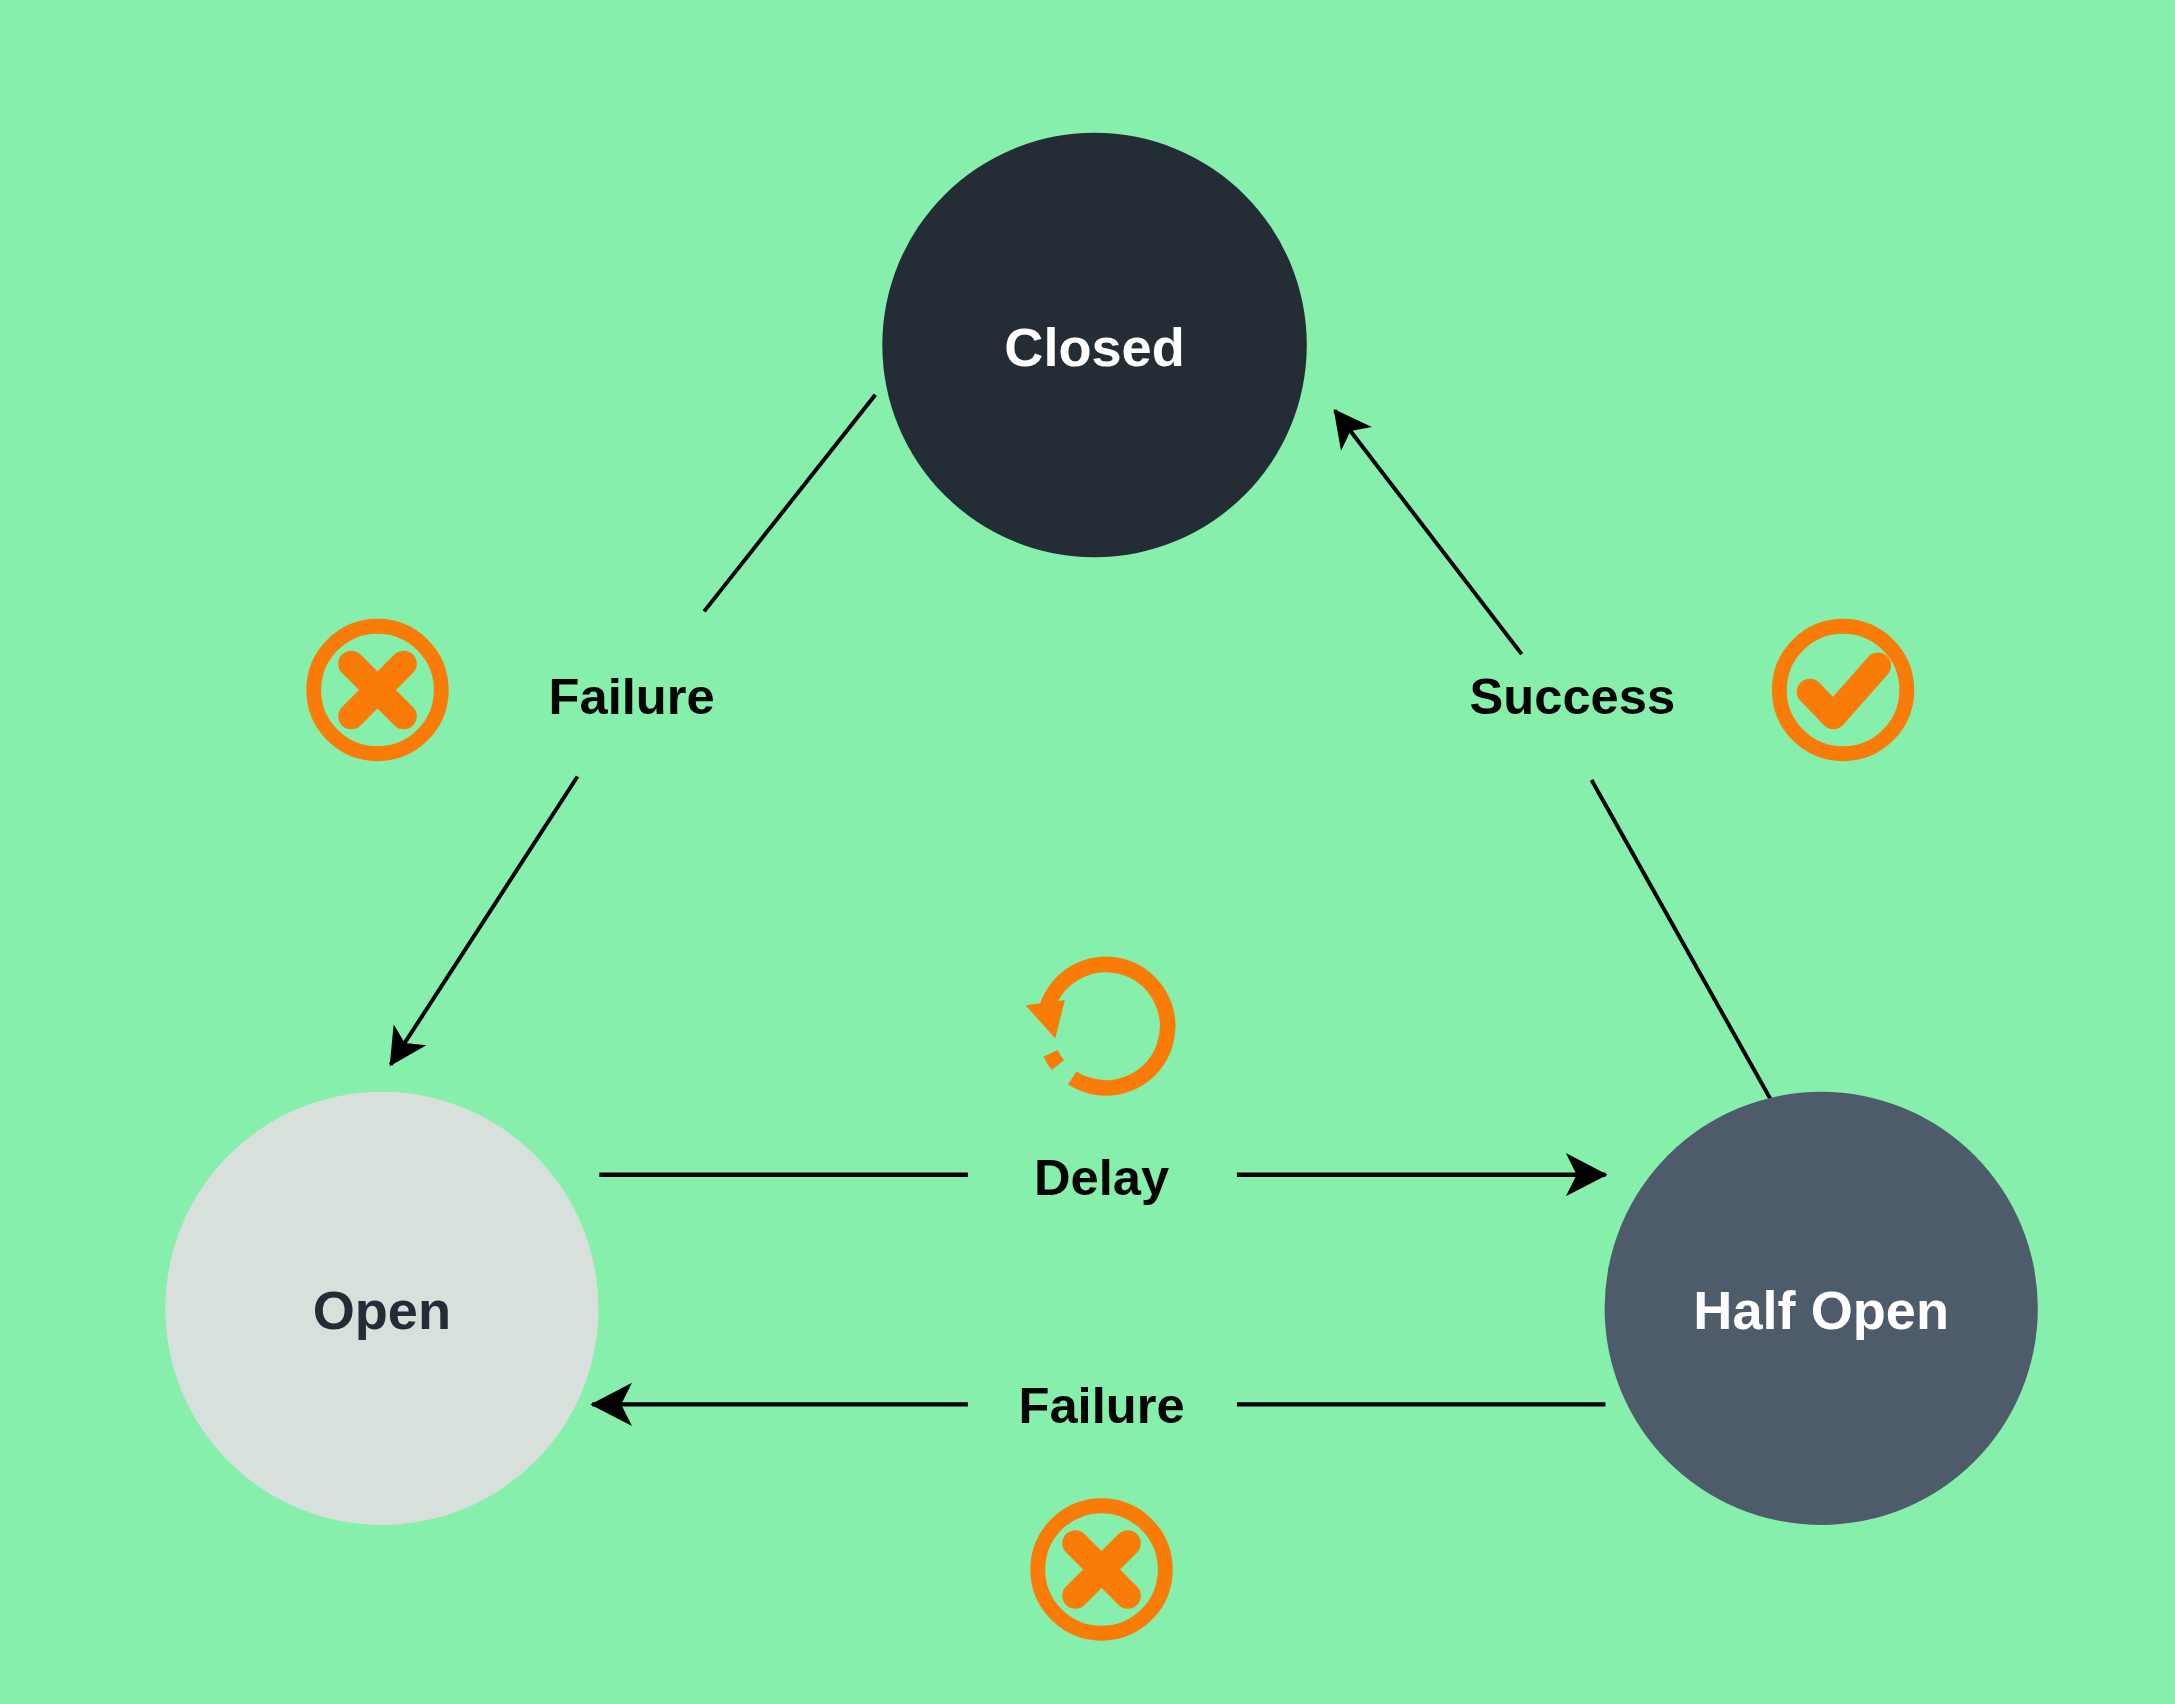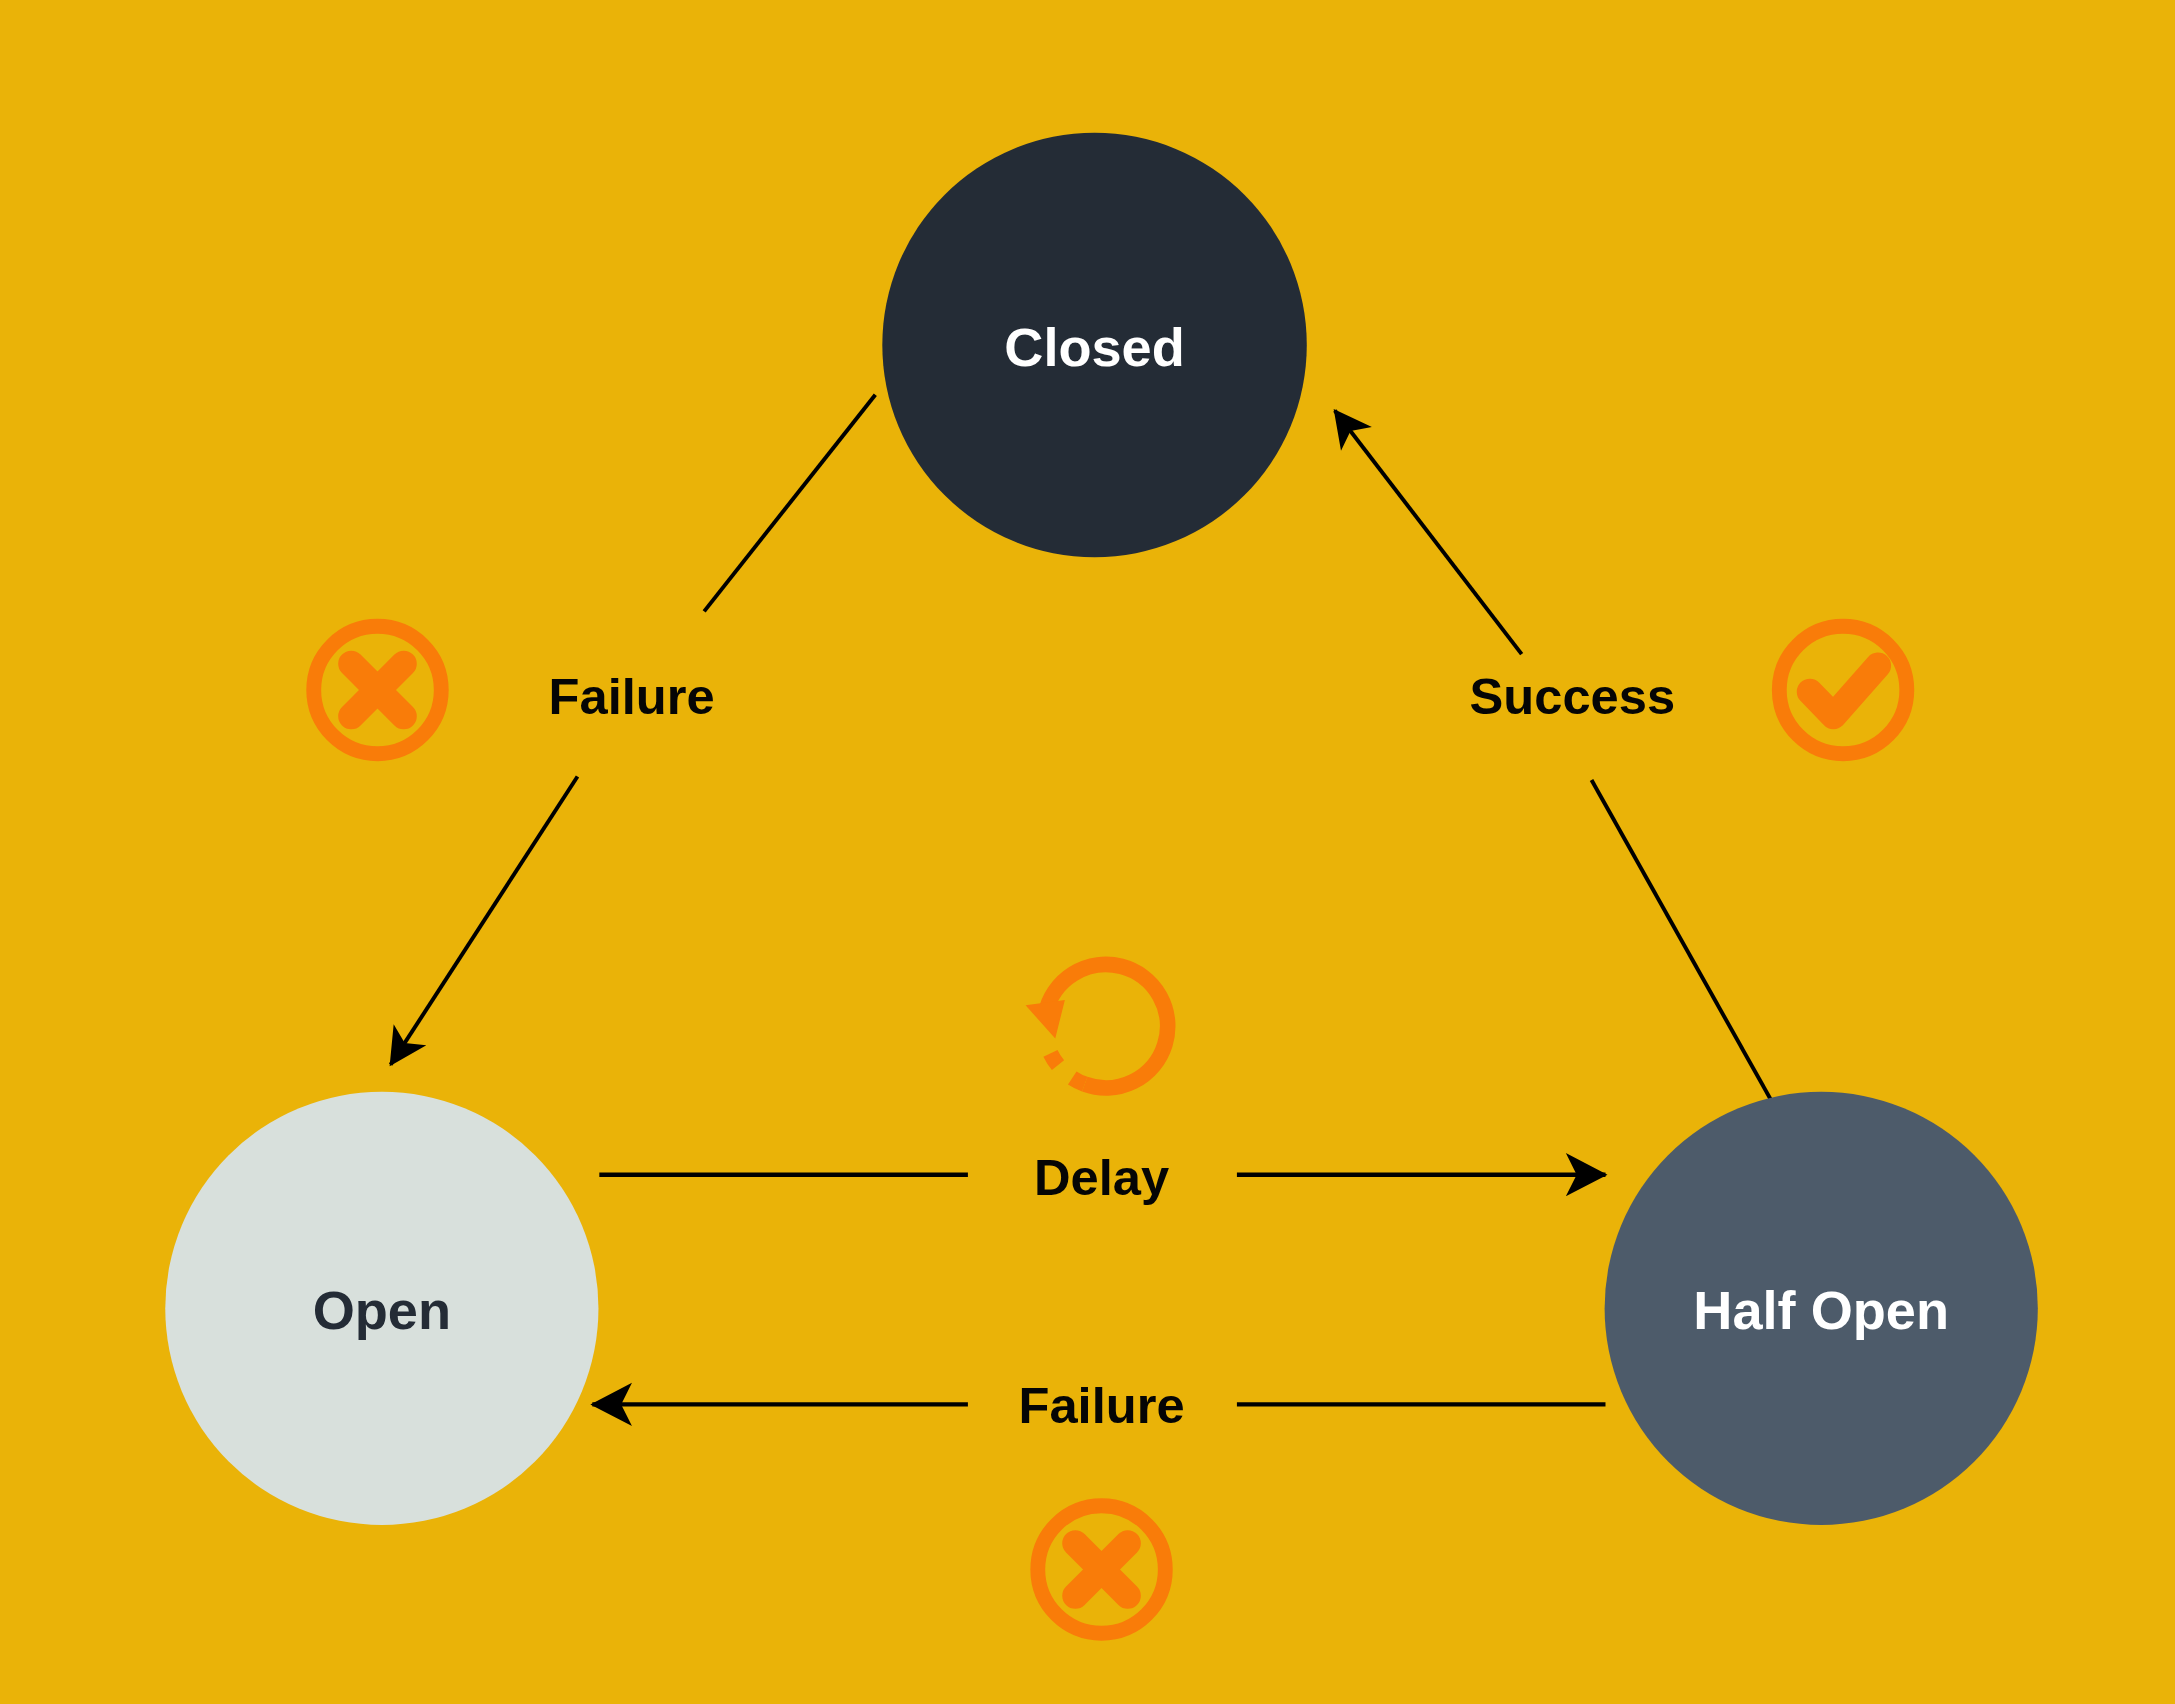--- a/index.html
+++ b/index.html
@@ -7,21 +7,21 @@
     padding: 0;
     background: #ffffff;
   }
   body {
     font-family: "Liberation Sans", sans-serif;
   }
   #stage {
     position: relative;
     width: 2176px;
     height: 1704px;
-    background: #eab308;
+    background: #86efac;
     overflow: hidden;
   }
   #diagram-svg {
     position: absolute;
     top: 0;
     left: 0;
     width: 2176px;
     height: 1704px;
   }
   .node-label {

